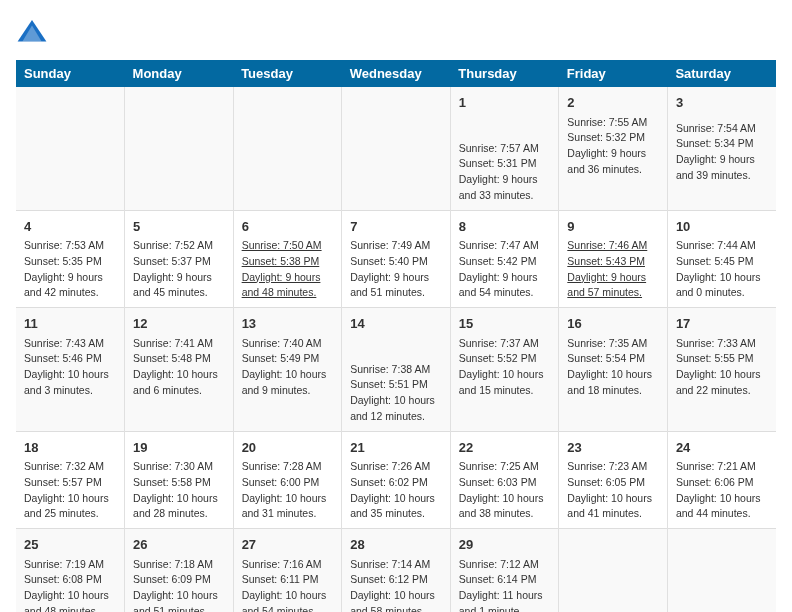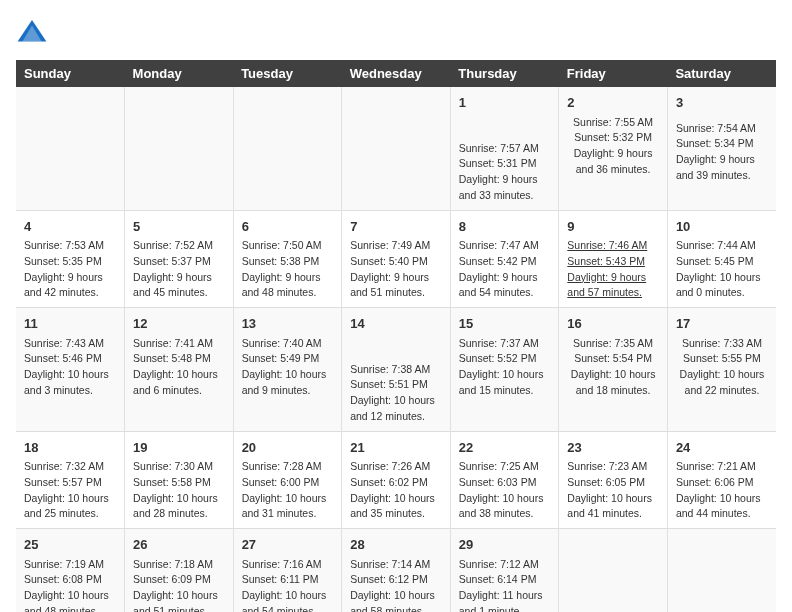--- a/index.html
+++ b/index.html
@@ -43,21 +43,21 @@
     .location {
       font-size: 16px;
       color: #555;
     }
     table {
       width: 100%;
       border-collapse: collapse;
       table-layout: fixed;
     }
     thead tr th {
-      background-color: #404040;
+      background-color: #0369a1;
       color: #fff;
       text-align: left;
       padding: 6px 8px;
       font-size: 13px;
       font-weight: bold;
     }
     tbody tr {
       border-bottom: 1px solid #ddd;
     }
     tbody tr:last-child {
@@ -136,21 +136,21 @@
         <td class="empty-cell"></td>
         <td>
           <span class="day-num">1</span>
           <div class="day-info" style="white-space: pre-line; margin-top: 28px;">Sunrise: 7:57 AM
 Sunset: 5:31 PM
 Daylight: 9 hours
 and 33 minutes.</div>
         </td>
         <td>
           <span class="day-num">2</span>
-          <div class="day-info" style="white-space: pre-line; text-align: center;">Sunrise: 7:55 AM
+          <div class="day-info" style="white-space: pre-line;">Sunrise: 7:55 AM
 Sunset: 5:32 PM
 Daylight: 9 hours
 and 36 minutes.</div>
         </td>
         <td>
           <span class="day-num">3</span>
           <div class="day-info" style="white-space: pre-line; margin-top: 8px;">Sunrise: 7:54 AM
 Sunset: 5:34 PM
 Daylight: 9 hours
 and 39 minutes.</div>
@@ -166,21 +166,21 @@
         </td>
         <td>
           <span class="day-num">5</span>
           <div class="day-info" style="white-space: pre-line;">Sunrise: 7:52 AM
 Sunset: 5:37 PM
 Daylight: 9 hours
 and 45 minutes.</div>
         </td>
         <td>
           <span class="day-num">6</span>
-          <div class="day-info" style="white-space: pre-line;">Sunrise: 7:50 AM
+          <div class="day-info" style="white-space: pre-line; text-decoration: underline;">Sunrise: 7:50 AM
 Sunset: 5:38 PM
 Daylight: 9 hours
 and 48 minutes.</div>
         </td>
         <td>
           <span class="day-num">7</span>
           <div class="day-info" style="white-space: pre-line;">Sunrise: 7:49 AM
 Sunset: 5:40 PM
 Daylight: 9 hours
 and 51 minutes.</div>
@@ -238,28 +238,28 @@
         </td>
         <td>
           <span class="day-num">15</span>
           <div class="day-info" style="white-space: pre-line;">Sunrise: 7:37 AM
 Sunset: 5:52 PM
 Daylight: 10 hours
 and 15 minutes.</div>
         </td>
         <td>
           <span class="day-num">16</span>
-          <div class="day-info" style="white-space: pre-line; text-align: center;">Sunrise: 7:35 AM
+          <div class="day-info" style="white-space: pre-line;">Sunrise: 7:35 AM
 Sunset: 5:54 PM
 Daylight: 10 hours
 and 18 minutes.</div>
         </td>
         <td>
           <span class="day-num">17</span>
-          <div class="day-info" style="white-space: pre-line; text-align: center;">Sunrise: 7:33 AM
+          <div class="day-info" style="white-space: pre-line;">Sunrise: 7:33 AM
 Sunset: 5:55 PM
 Daylight: 10 hours
 and 22 minutes.</div>
         </td>
       </tr>
       <tr>
         <td>
           <span class="day-num">18</span>
           <div class="day-info" style="white-space: pre-line;">Sunrise: 7:32 AM
 Sunset: 5:57 PM

